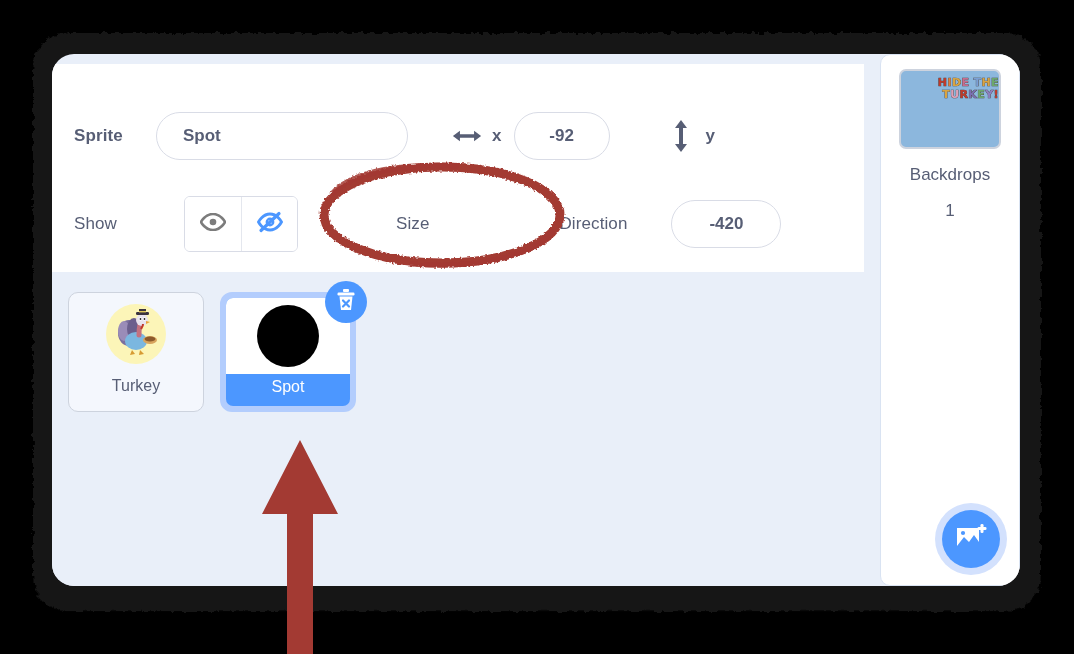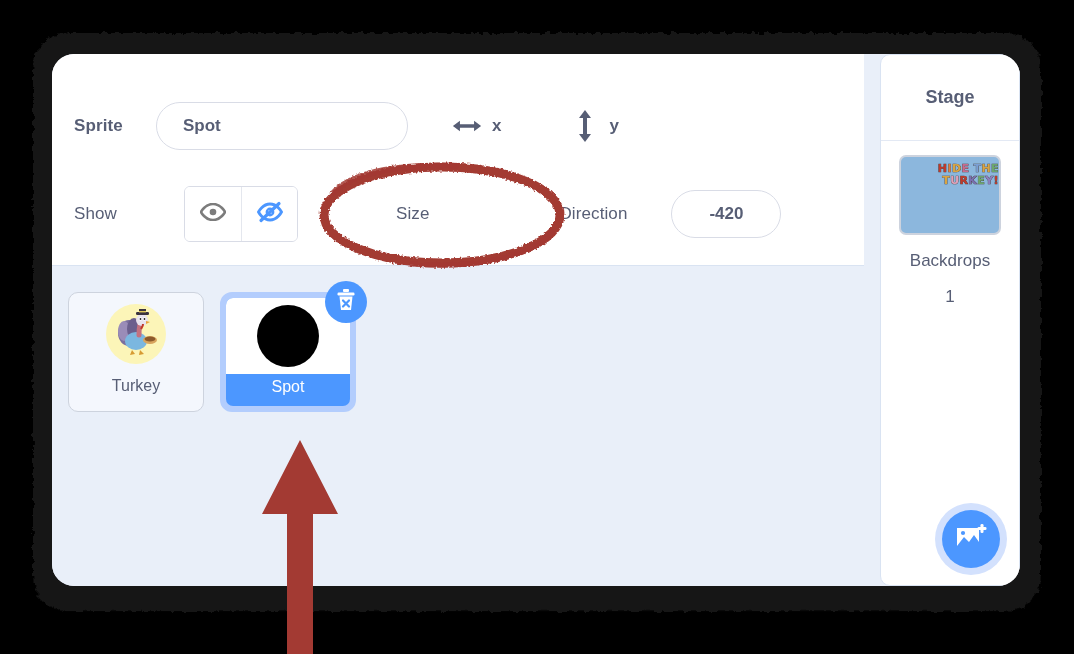--- a/index.html
+++ b/index.html
@@ -42,21 +42,21 @@
   
   .left-col {
     position: absolute;
     left: 0; top: 0;
     width: 812px; height: 532px;
   }
 
   
   .sprite-info {
     position: absolute;
-    left: 0; top: 0;
+    left: 0; top: 10px;
     width: 812px; height: 212px;
     background: #ffffff;
     border-bottom: 1px solid #d9e3f2;
   }
   .row { position: absolute; display: flex; align-items: center; }
   .row-1 { left: 22px; top: 48px; }
   .row-2 { left: 22px; top: 132px; gap: 28px; }
 
   .field-label {
     font-size: 17px;
@@ -292,20 +292,21 @@
           <div class="pill name">Spot</div>
 
           <div class="axis-icon" style="margin-left:44px">
             <svg width="34" height="18" viewBox="0 0 34 18">
               <g fill="#575e75">
                 <path d="M1 9 L9 3 L9 7 L25 7 L25 3 L33 9 L25 15 L25 11 L9 11 L9 15 Z"></path>
               </g>
             </svg>
           </div>
           <div class="field-label" style="margin-left:10px;margin-right:12px">x</div>
+          <div class="pill num">-92</div>
 
           <div class="axis-icon" style="margin-left:56px">
             <svg width="18" height="34" viewBox="0 0 18 34">
               <g fill="#575e75">
                 <path d="M9 1 L15 9 L11 9 L11 25 L15 25 L9 33 L3 25 L7 25 L7 9 L3 9 Z"></path>
               </g>
             </svg>
           </div>
           <div class="field-label" style="margin-left:10px;margin-right:12px">y</div>
         </div>
@@ -396,21 +397,20 @@
               </span>
             </div>
           </div>
 
         </div>
 
       </div>
     </div>
 
     <div class="stage-col">
-      <div class="stage-title">Stage</div>
 
       <div class="backdrop-thumb">
         <div class="backdrop-text">
           <div class="l1">
             <span style="color:#c0392b">H</span><span style="color:#e07f3e">I</span><span style="color:#d9a441">D</span><span style="color:#c96b8e">E</span><span>&nbsp;</span><span style="color:#7a9fd4">T</span><span style="color:#d9a441">H</span><span style="color:#6ca86c">E</span>
           </div>
           <div class="l2">
             <span style="color:#d9a441">T</span><span style="color:#e0a0b8">U</span><span style="color:#c0392b">R</span><span style="color:#7a6fb0">K</span><span style="color:#6ca86c">E</span><span style="color:#8e7fc0">Y</span><span style="color:#c0392b">!</span>
           </div>
         </div>

